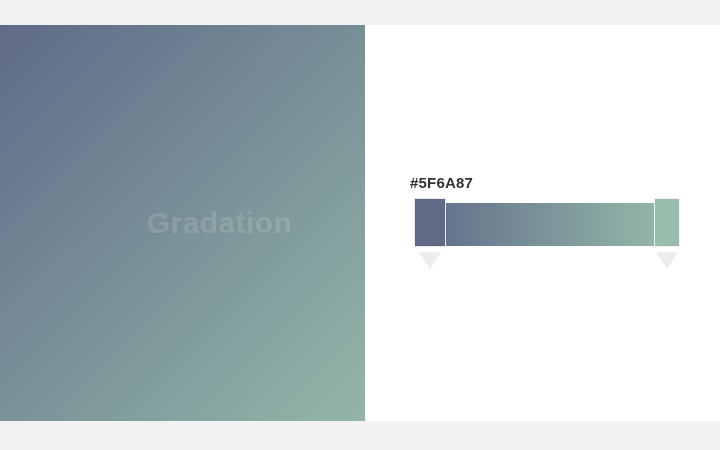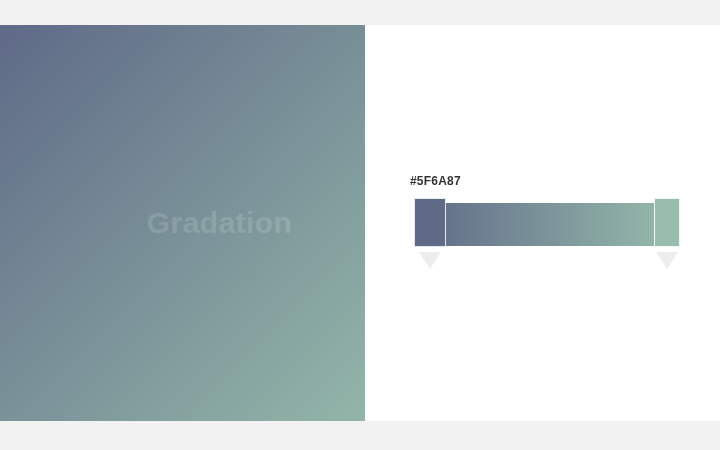--- a/index.html
+++ b/index.html
@@ -103,21 +103,21 @@
     left: 5px;
   }
   .stop-pointer.end {
     left: 242px;
   }
 
   
   .hex-label {
     position: absolute;
     top: 175px;
-    font-size: 12px;
+    font-size: 15px;
     font-weight: bold;
     color: #333333;
     letter-spacing: 0.2px;
     white-space: nowrap;
     line-height: 1;
   }
   .hex-label.start {
     left: 410px;
     text-align: left;
   }

